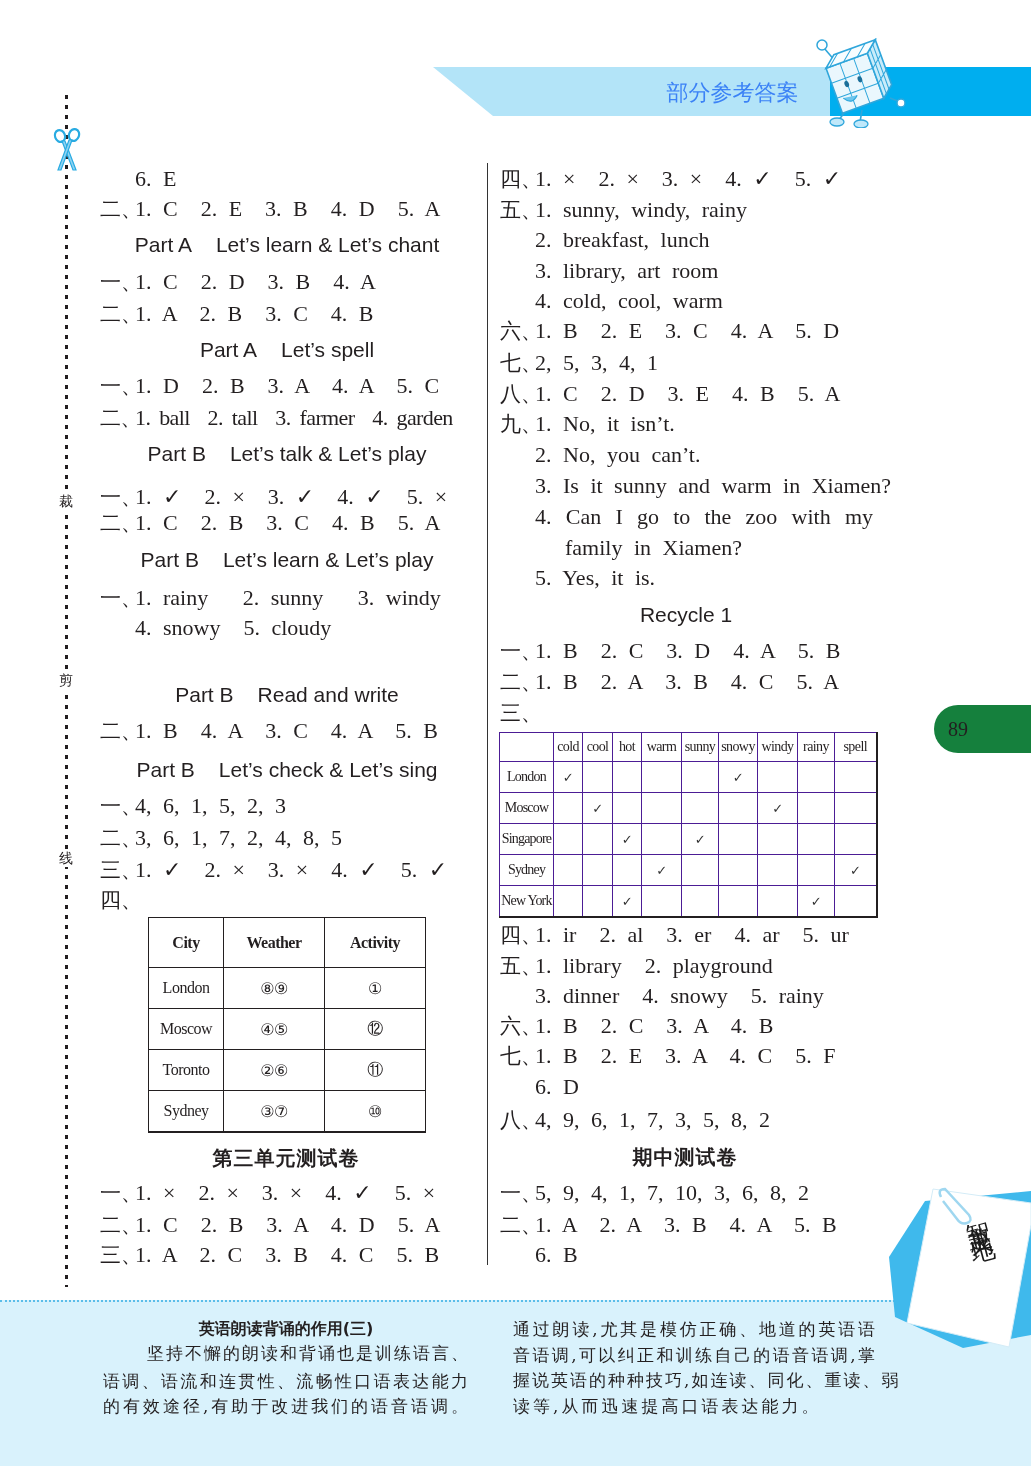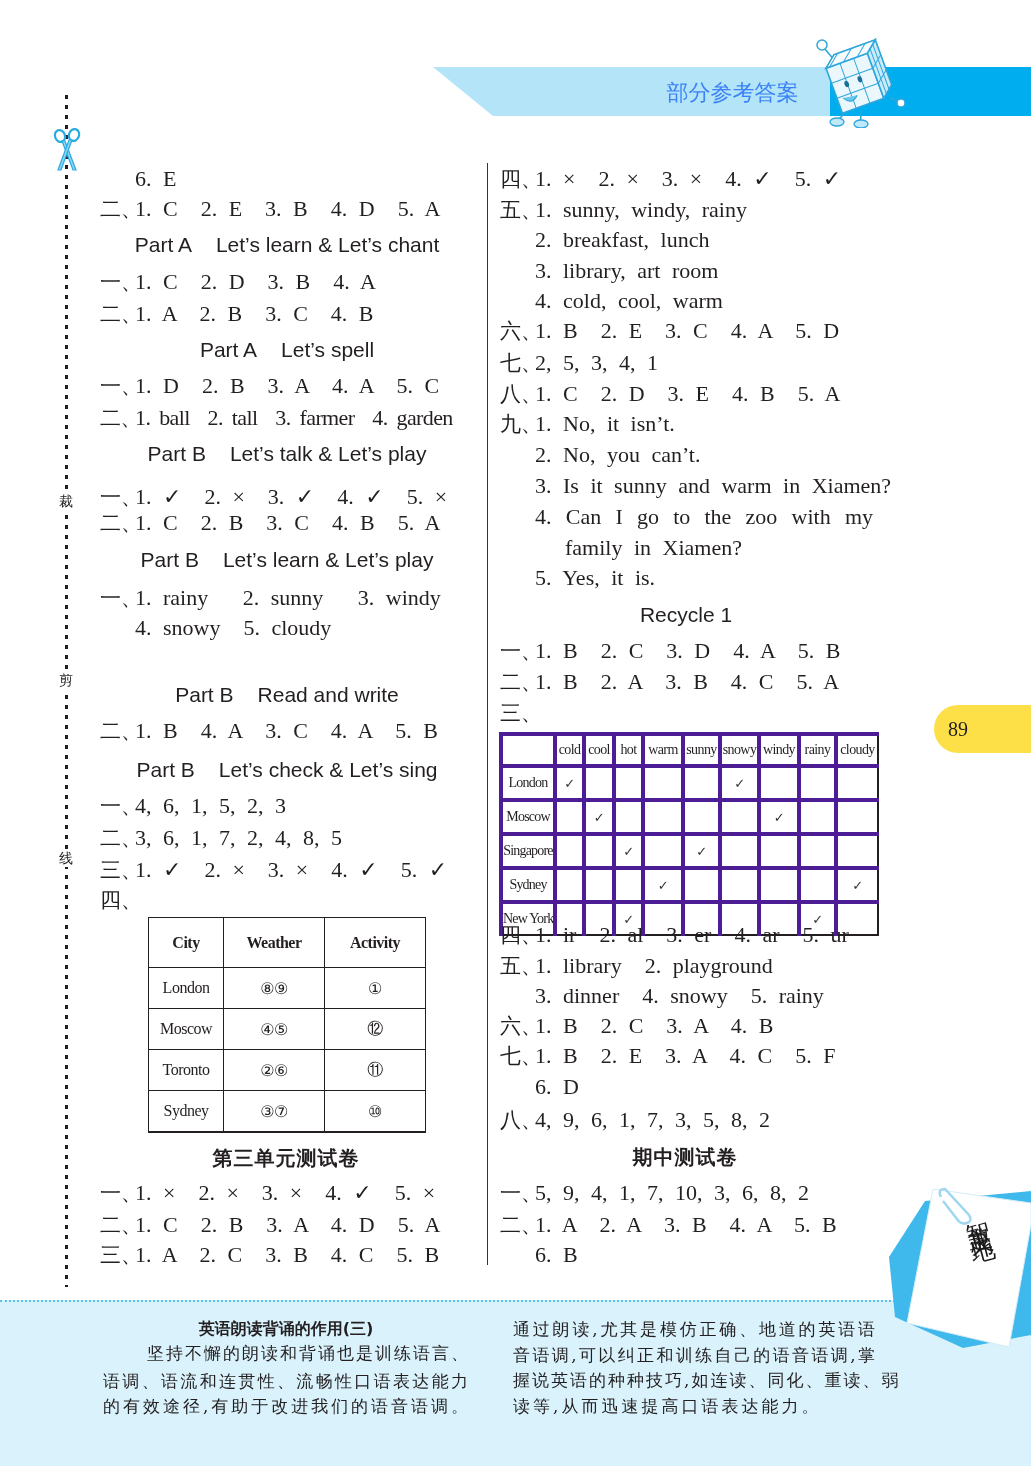--- a/index.html
+++ b/index.html
@@ -70,34 +70,34 @@
   .at th { font-weight: bold; height: 49px; margin-left: 28px; }
   .at td { height: 40px; }
   .at tr:last-child td { border-bottom: 2px solid #231f20; }
 
   
   .wt {
     position: absolute; left: 499px; top: 732px; width: 377px;
     border-collapse: collapse; table-layout: fixed;
   }
   .wt td, .wt th {
-    border: 4px solid #4c1d95; padding: 0; text-align: center; white-space: nowrap;
+    border: 1px solid #4c1d95; padding: 0; text-align: center; white-space: nowrap;
     font-size: 14px; font-weight: normal; letter-spacing: -0.6px; overflow: hidden;
   }
   .wt th { height: 28px; }
   .wt td { height: 30px; }
   .wt td.city { font-size: 14px; letter-spacing: -0.8px; }
   .wt td.chk { font-family: "DejaVu Sans", sans-serif; font-size: 13px; color: #333; }
   .wt tr > :last-child { border-right: 2px solid #231f20; }
   .wt tr:last-child td { border-bottom: 2px solid #231f20; }
 
   
   .page-tab {
     position: absolute; left: 934px; top: 705px; width: 97px; height: 48px;
-    background: #fde047; border-radius: 24px 0 0 24px;
+    background: #15803d; border-radius: 24px 0 0 24px;
   }
   .page-num {
     position: absolute; left: 14px; top: 0; line-height: 48px; font-size: 20px; color: #231f20;
   }
 
   
   .tip-box {
     position: absolute; left: 0; top: 1300px; width: 1031px; height: 166px;
     background: #d9f2fc; border-top: 2px dotted #5bbde9;
   }
@@ -275,21 +275,21 @@
         <tr>
       <th></th>
       <th>cold</th>
       <th>cool</th>
       <th>hot</th>
       <th>warm</th>
       <th>sunny</th>
       <th>snowy</th>
       <th>windy</th>
       <th>rainy</th>
-      <th>cloudy</th>
+      <th>spell</th>
     </tr>
     <tr>
       <td class="city">London</td>
       <td class="chk">✓</td>
       <td class="chk"></td>
       <td class="chk"></td>
       <td class="chk"></td>
       <td class="chk"></td>
       <td class="chk">✓</td>
       <td class="chk"></td>

